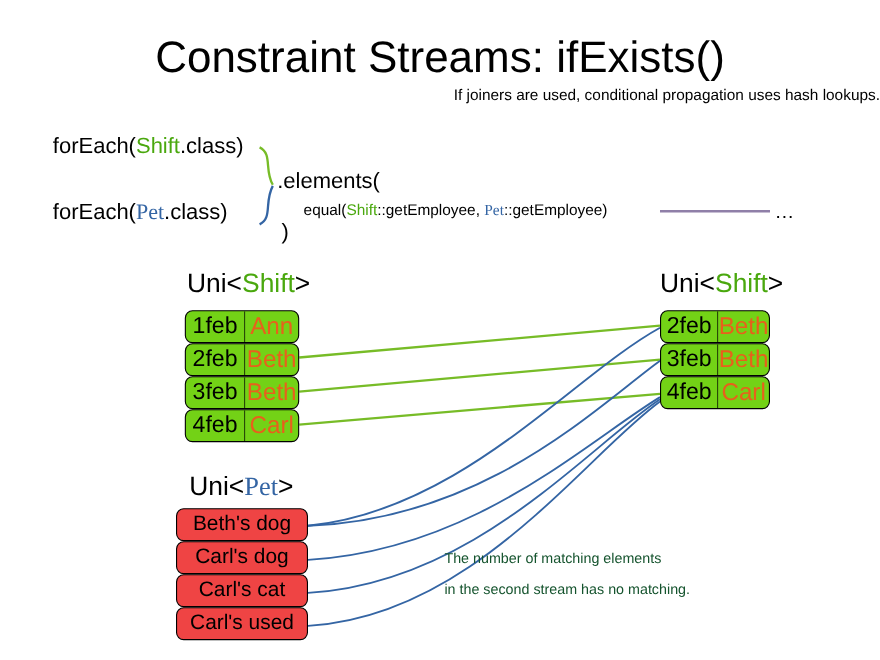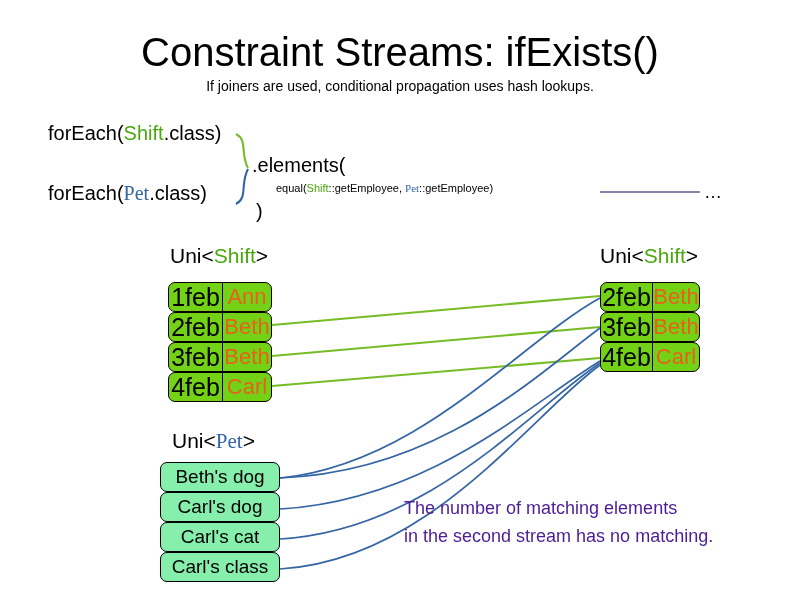--- a/index.html
+++ b/index.html
@@ -8,77 +8,77 @@
     font-family:"Liberation Sans",sans-serif;position:relative;
   }
   .stage{position:absolute;left:0;top:12px;width:704px;height:600px;padding-left:24px;}
 
   
   .title{
     position:absolute;left:0;top:18px;width:800px;text-align:center;
     font-size:40px;color:#000000;letter-spacing:0px;white-space:nowrap;
   }
   .subtitle{
-    position:absolute;left:0;top:66px;width:800px;text-align:center;
+    position:absolute;left:0;top:66px;width:800px;text-align:right;
     font-size:14px;color:#000000;white-space:nowrap;
   }
 
   
   .code{position:absolute;font-size:20px;color:#000000;white-space:nowrap;text-align:center;}
-  .code-sm{position:absolute;font-size:11px;color:#000000;white-space:nowrap;text-align:right;}
+  .code-sm{position:absolute;font-size:14px;color:#000000;white-space:nowrap;text-align:right;}
   .cls-shift{color:#4aa80e;}
   .cls-pet{color:#3465a4;font-family:Liberation Serif, serif;}
 
   #code-foreach-shift{left:48px;top:110px;}
   #code-foreach-pet{left:48px;top:170px;}
   #code-ifexists{left:252px;top:142px;}
   #code-equal{left:276px;top:170px;}
   #code-closeparen{left:256px;top:188px;}
   #code-ellipsis{left:704px;top:170px;font-size:18px;}
 
   
-  .stream-label{position:absolute;font-size:21px;color:#000000;white-space:nowrap;}
+  .stream-label{position:absolute;font-size:24px;color:#000000;white-space:nowrap;}
   #label-uni-shift-left{left:170px;top:232px;}
   #label-uni-shift-right{left:600px;top:232px;}
   #label-uni-pet{left:172px;top:417px;}
 
   
   .box{
     position:absolute;box-sizing:border-box;
     border:1.6px solid #000000;border-radius:7px;
     display:flex;align-items:center;
   }
   .box-shift{background:#73d216;height:30px;}
   .box-pet{
-    background:#86efac;height:30px;justify-content:center;
+    background:#ef4444;height:30px;justify-content:center;
     font-size:19px;color:#000000;
   }
   .cell-date{
     box-sizing:border-box;height:100%;display:flex;align-items:center;
-    justify-content:center;font-size:25px;color:#000000;
+    justify-content:center;font-size:21px;color:#000000;
     border-right:1.6px solid #000000;border-radius:6px 0 0 6px;
   }
   .cell-name{
     box-sizing:border-box;height:100%;display:flex;align-items:center;
     justify-content:center;font-size:22px;color:#e8601c;flex:1;
   }
 
   
   .left-shift{left:168px;width:104px;}
   .left-shift .cell-date{width:54px;}
   
   .right-shift{left:600px;width:100px;}
   .right-shift .cell-date{width:52px;}
   
   .pet-box{left:160px;width:120px;}
 
   
   .note{
-    position:absolute;left:404px;top:482px;font-size:18px;
-    color:#4c1d95;line-height:28px;white-space:nowrap;
+    position:absolute;left:404px;top:482px;font-size:13px;
+    color:#14532d;line-height:28px;white-space:nowrap;
   }
 
   svg.wires{position:absolute;left:0;top:0;width:800px;height:600px;
     pointer-events:none;overflow:visible;}
 </style>
 </head>
 <body>
 
 <div class="stage">
 
@@ -158,20 +158,20 @@
     <span class="cell-name">Carl</span>
   </div>
 
   <div class="stream-label" id="label-uni-pet">
     <span>Uni&lt;</span><span class="cls-pet">Pet</span><span>&gt;</span>
   </div>
 
   <div class="box box-pet pet-box" style="top:450px">Beth's dog</div>
   <div class="box box-pet pet-box" style="top:480px">Carl's dog</div>
   <div class="box box-pet pet-box" style="top:510px">Carl's cat</div>
-  <div class="box box-pet pet-box" style="top:540px">Carl's class</div>
+  <div class="box box-pet pet-box" style="top:540px">Carl's used</div>
 
   <div class="note">
     <div>The number of matching elements</div>
     <div>in the second stream has no matching.</div>
   </div>
 
 </div>
 
 </body></html>

